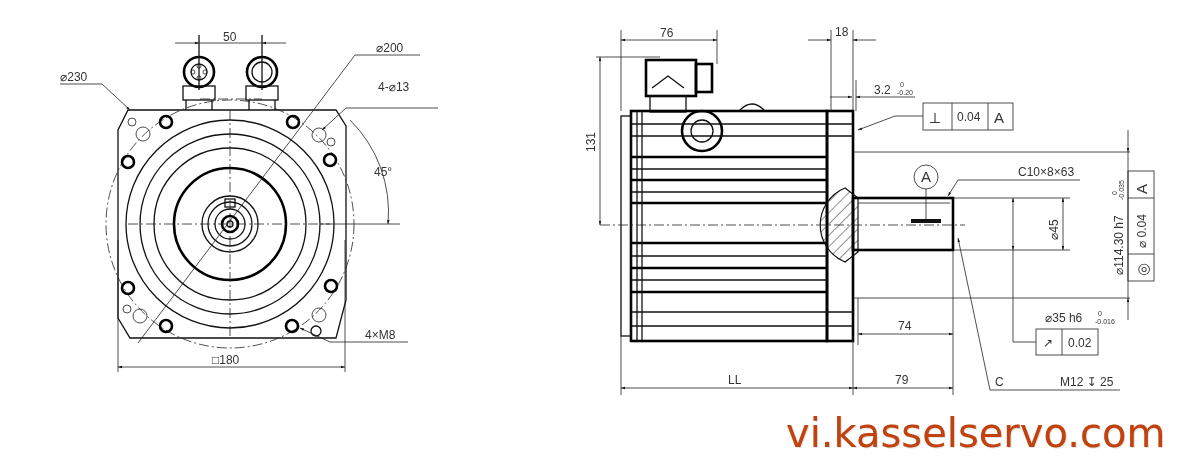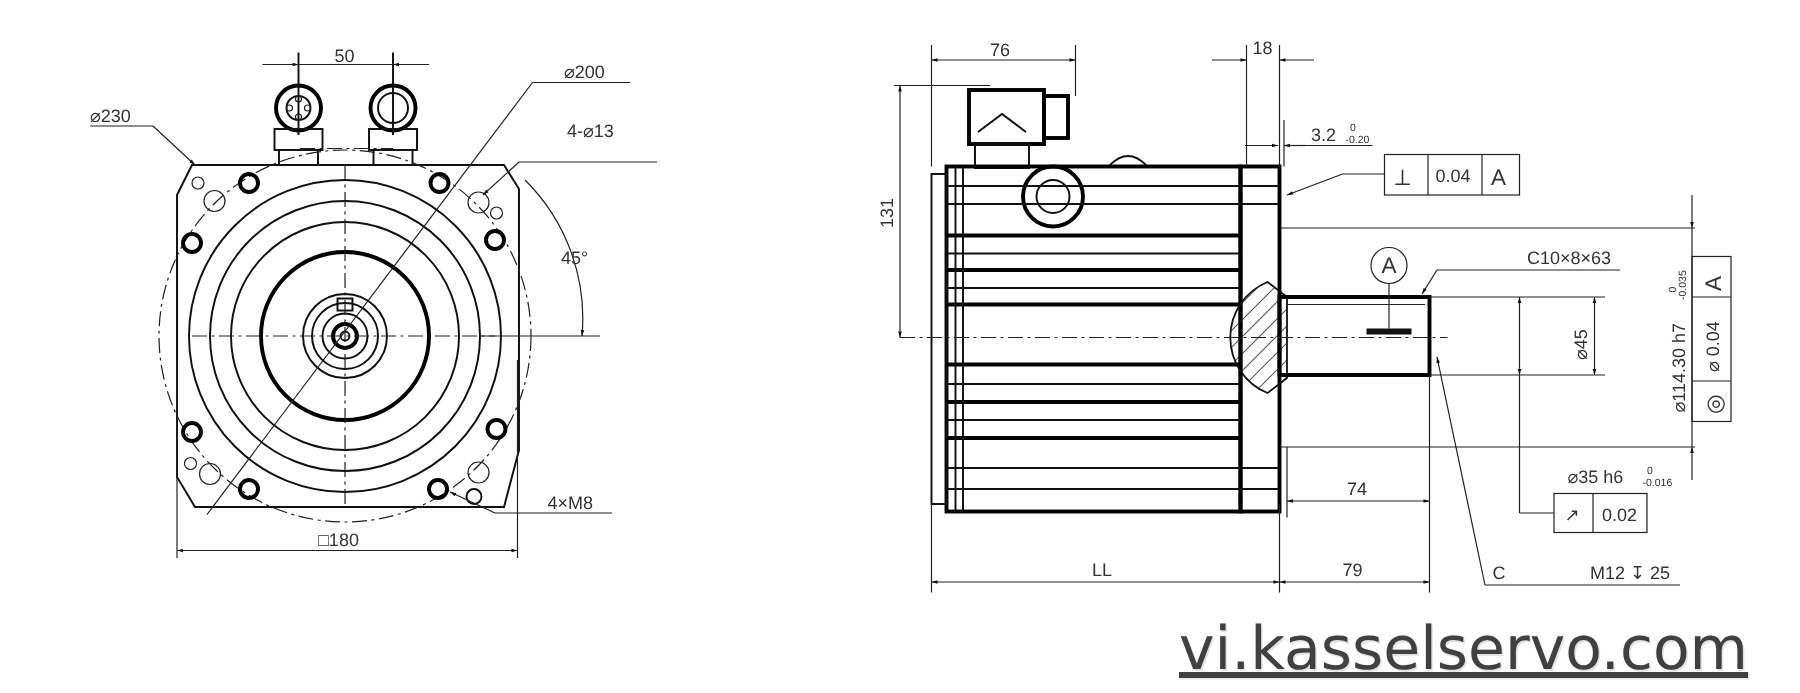--- a/index.html
+++ b/index.html
@@ -1,22 +1,22 @@
 <!DOCTYPE html>
 <html><head>
 <meta charset="utf-8">
 <style>
   html,body{margin:0;padding:0;background:#fff;}
   body{width:1200px;height:462px;position:relative;overflow:hidden;font-family:"Liberation Sans",sans-serif;}
   #drawing{position:absolute;left:0;top:0;width:1200px;height:462px;}
   .dim{font-family:"Liberation Sans",sans-serif;font-size:12px;fill:#333;}
   .dimsm{font-family:"Liberation Sans",sans-serif;font-size:7px;fill:#333;}
   .big{font-size:15px;}
-  .wm{position:absolute;left:786px;top:410px;font-family:"DejaVu Sans",sans-serif;font-size:40px;color:#404040;
-      text-shadow:0 0 1px #d8d8d8, 1px 1px 0 #e4e4e4;letter-spacing:0px;text-decoration:underline;}
+  .wm{position:absolute;left:786px;top:410px;font-family:"DejaVu Sans",sans-serif;font-size:40px;color:#c2410c;
+      text-shadow:0 0 1px #d8d8d8, 1px 1px 0 #e4e4e4;letter-spacing:0px;}
   .thin{stroke:#222;stroke-width:0.8;fill:none;}
   .med{stroke:#111;stroke-width:1.3;fill:none;}
   .thick{stroke:#000;stroke-width:2.6;fill:none;}
   .center{stroke:#222;stroke-width:0.8;fill:none;stroke-dasharray:10 3 2 3;}
 </style>
 </head>
 <body>
 
 <svg id="drawing" viewBox="0 0 1200 462" xmlns="http://www.w3.org/2000/svg">
   <defs>

